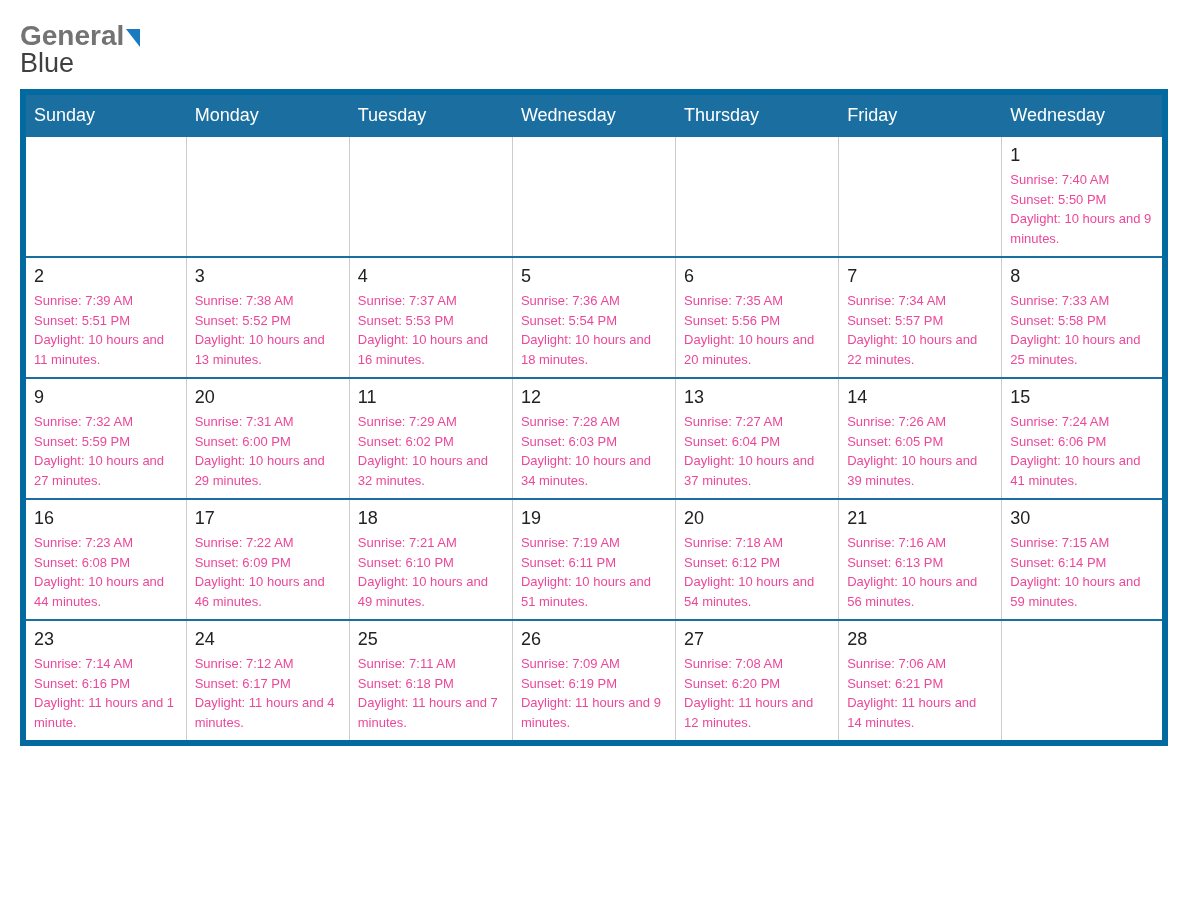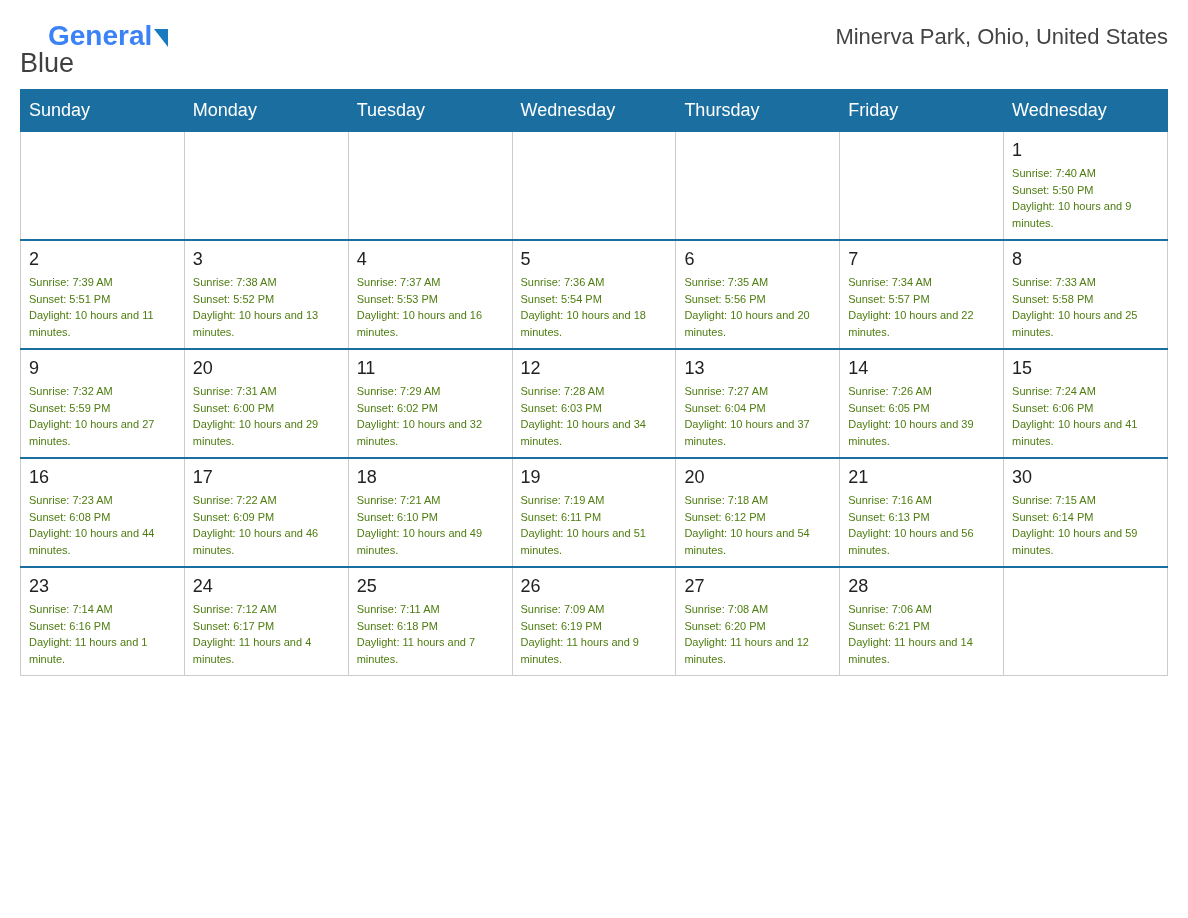--- a/index.html
+++ b/index.html
@@ -22,22 +22,21 @@
       align-items: flex-start;
     }
     .logo-text {
       font-size: 28px;
       font-weight: bold;
       color: #333;
       display: flex;
       align-items: center;
     }
     .logo-general {
-      color: #3b82f6;
-      margin-left: 28px;
+      color: #737373;
     }
     .logo-arrow {
       display: inline-block;
       width: 0;
       height: 0;
       border-left: 14px solid transparent;
       border-right: 0px solid transparent;
       border-top: 18px solid #1a7abf;
       margin-left: 2px;
       margin-top: 4px;
@@ -58,21 +57,21 @@
       line-height: 1.1;
     }
     .location-title {
       font-size: 22px;
       color: #444;
       margin-top: 4px;
     }
     .calendar {
       width: 100%;
       border-collapse: collapse;
-      border: 1px solid #0369a1;
+      border: 6px solid #0369a1;
     }
     .calendar th {
       background-color: #1a6fa0;
       color: #fff;
       padding: 10px 8px;
       text-align: left;
       font-size: 18px;
       font-weight: normal;
       border: 1px solid #1a6fa0;
     }
@@ -86,22 +85,22 @@
       color: #333;
     }
     .day-number {
       font-size: 18px;
       font-weight: normal;
       color: #222;
       display: block;
       margin-bottom: 4px;
     }
     .day-info {
-      font-size: 11px;
-      color: #4d7c0f;
+      font-size: 13px;
+      color: #ec4899;
       line-height: 1.5;
     }
     .empty-cell {
       background: #fff;
     }
     .row-divider td {
       border-top: 2px solid #1a6fa0;
     }
   </style>
 </head>
@@ -109,21 +108,20 @@
 
 <div class="header">
   <div class="logo">
     <div class="logo-text">
       <span class="logo-general">General</span>
       <span class="logo-arrow"></span>
     </div>
     <span class="logo-blue">Blue</span>
   </div>
   <div class="title-block">
-    <div class="location-title">Minerva Park, Ohio, United States</div>
   </div>
 </div>
 
 <table class="calendar">
   <thead>
     <tr>
     <th>Sunday</th>
         <th>Monday</th>
         <th>Tuesday</th>
         <th>Wednesday</th>

